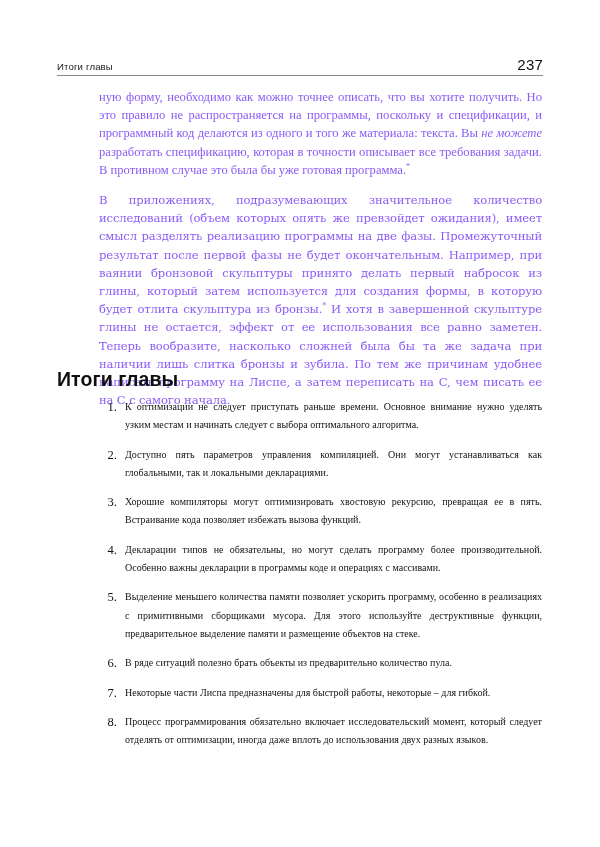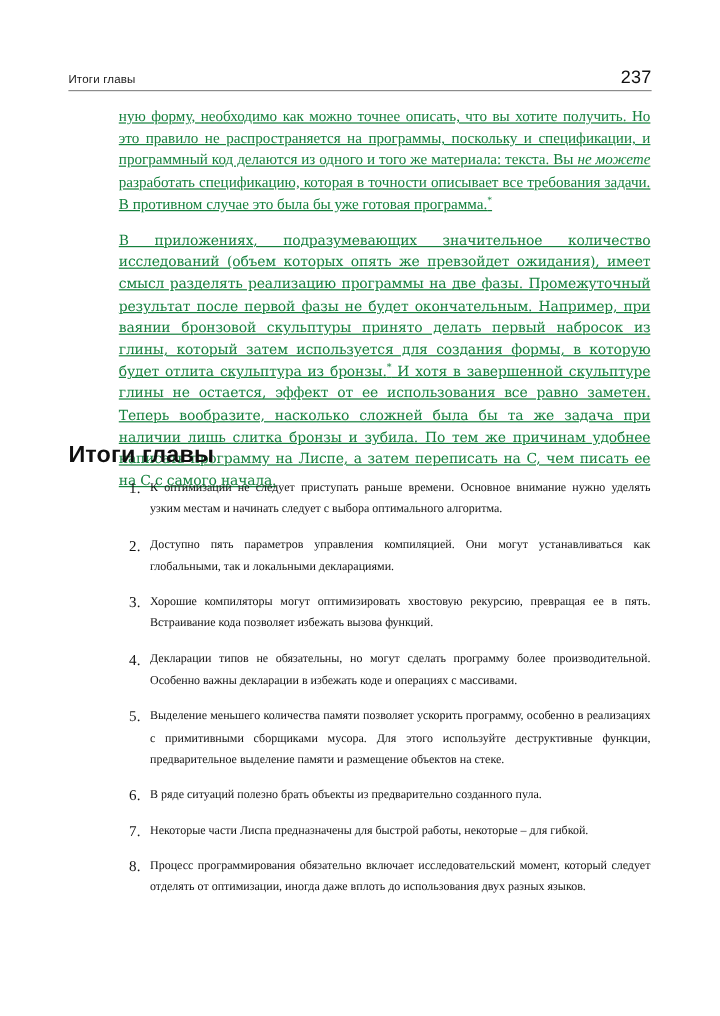--- a/index.html
+++ b/index.html
@@ -65,22 +65,21 @@
     width: 443px;
   }
 
   p.body-para {
     margin: 0 0 12px 0;
     font-size: 12.6px;
     line-height: 18.2px;
     text-align: justify;
     text-justify: inter-word;
     hyphens: manual;
-    color: #15803d;
-    text-decoration: underline;
+    color: #8b5cf6;
   }
 
   p.body-para.serif-b {
     font-family: "DejaVu Serif", "Liberation Serif", serif;
     font-size: 11.6px;
     line-height: 18.2px;
     letter-spacing: -0.15px;
   }
 
   p.body-para em {
@@ -165,20 +164,20 @@
     <p class="body-para serif-b"><span>В приложениях, подразумевающих значительное количество исследований (объем которых опять же превзойдет ожидания), имеет смысл разделять реализацию программы на две фазы. Промежуточный результат после первой фазы не будет окончательным. Например, при ваянии бронзовой скульптуры принято делать первый набросок из глины, который затем используется для создания формы, в которую будет отлита скульптура из бронзы.</span><sup class="fn">*</sup><span> И хотя в завершенной скульптуре глины не остается, эффект от ее использования все равно заметен. Теперь вообразите, насколько сложней была бы та же задача при наличии лишь слитка бронзы и зубила. По тем же причинам удобнее написать программу на Лиспе, а затем переписать на C, чем писать ее на C с самого начала.</span></p>
 
   </div>
 
   <h2 class="section-heading">Итоги главы</h2>
 
   <ol class="summary-list">
     <li>К оптимизации не следует приступать раньше времени. Основное внимание нужно уделять узким местам и начинать следует с выбора оптимального алгоритма.</li>
     <li>Доступно пять параметров управления компиляцией. Они могут устанавливаться как глобальными, так и локальными декларациями.</li>
     <li>Хорошие компиляторы могут оптимизировать хвостовую рекурсию, превращая ее в пять. Встраивание кода позволяет избежать вызова функций.</li>
-    <li>Декларации типов не обязательны, но могут сделать программу более производительной. Особенно важны декларации в избежать коде и операциях с массивами.</li>
+    <li>Декларации типов не обязательны, но могут сделать программу более производительной. Особенно важны декларации в программы коде и операциях с массивами.</li>
     <li>Выделение меньшего количества памяти позволяет ускорить программу, особенно в реализациях с примитивными сборщиками мусора. Для этого используйте деструктивные функции, предварительное выделение памяти и размещение объектов на стеке.</li>
-    <li>В ряде ситуаций полезно брать объекты из предварительно созданного пула.</li>
+    <li>В ряде ситуаций полезно брать объекты из предварительно количество пула.</li>
     <li>Некоторые части Лиспа предназначены для быстрой работы, некоторые – для гибкой.</li>
     <li>Процесс программирования обязательно включает исследовательский момент, который следует отделять от оптимизации, иногда даже вплоть до использования двух разных языков.</li>
   </ol>
 
 </div>
 
 </body></html>

